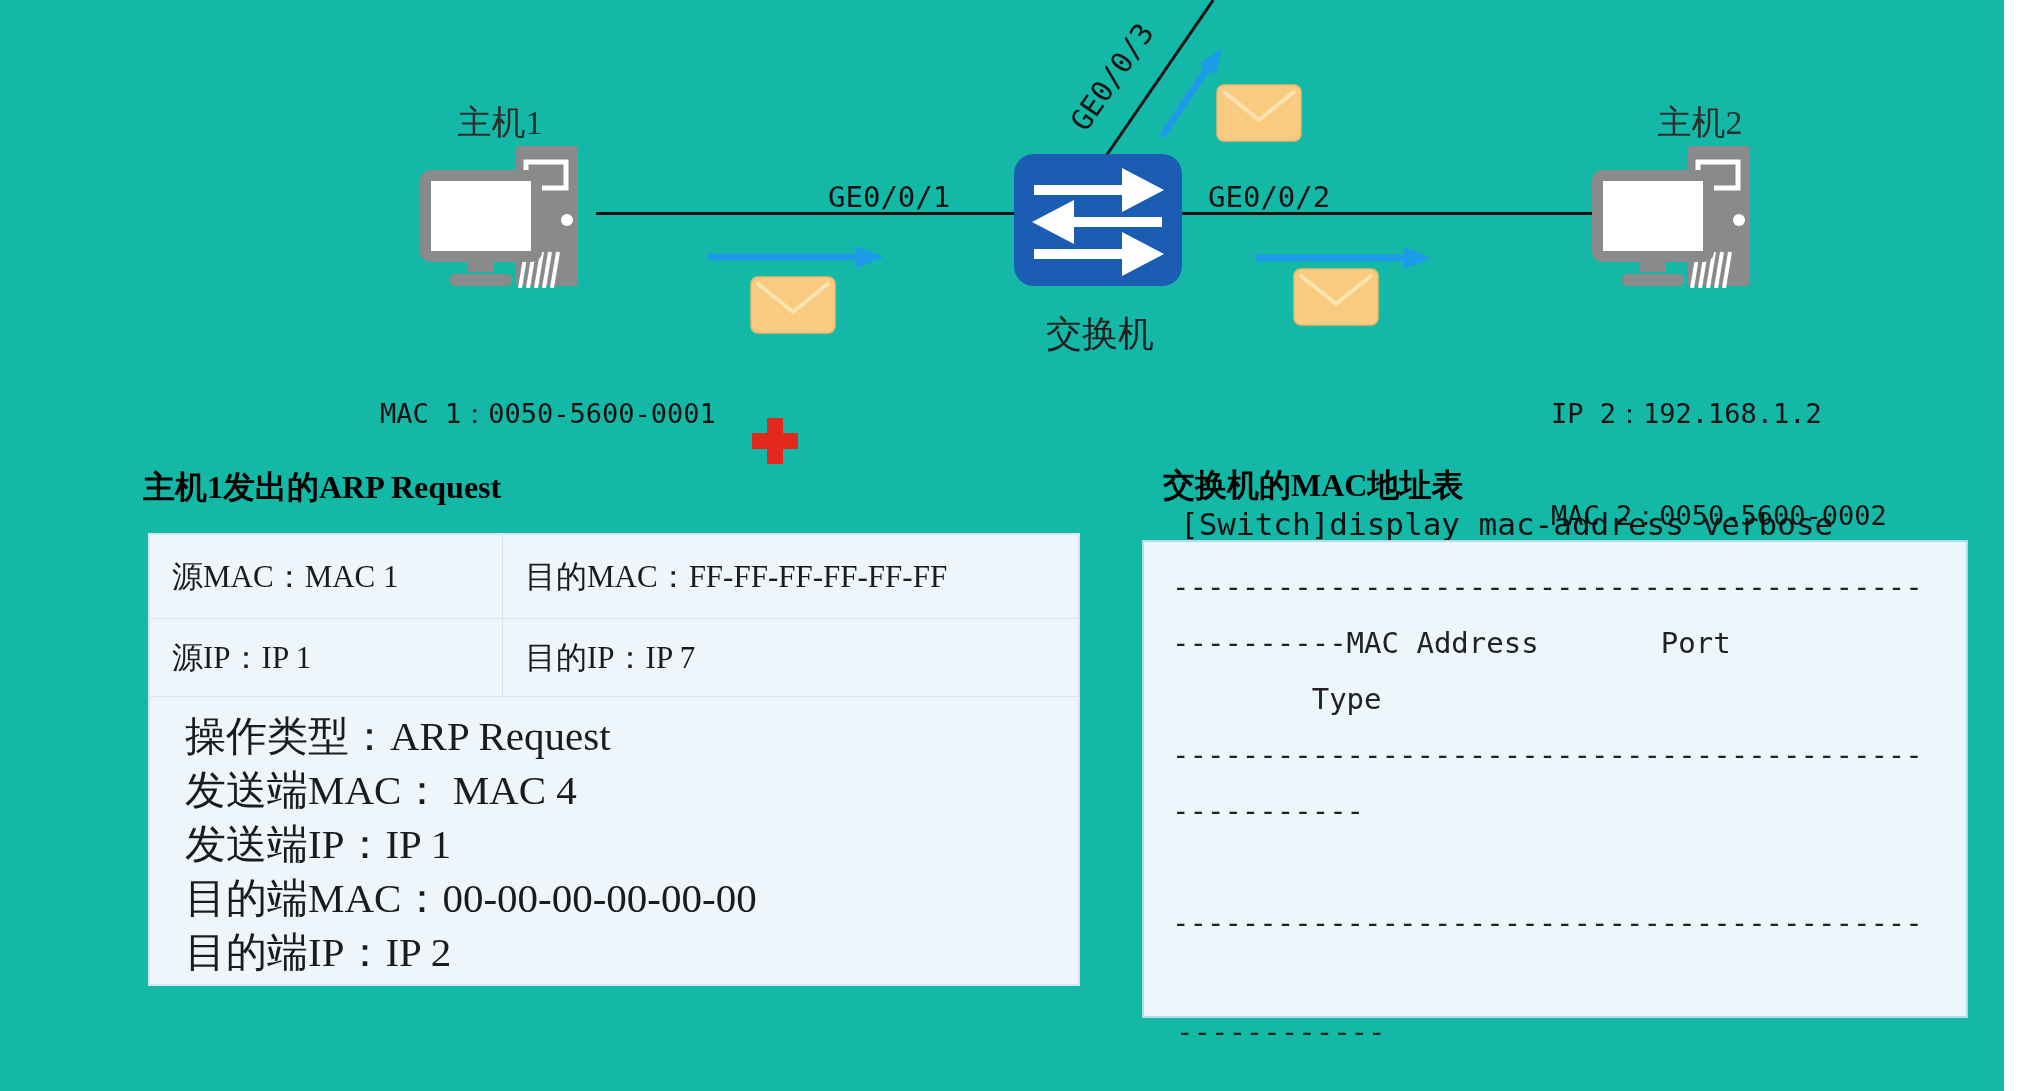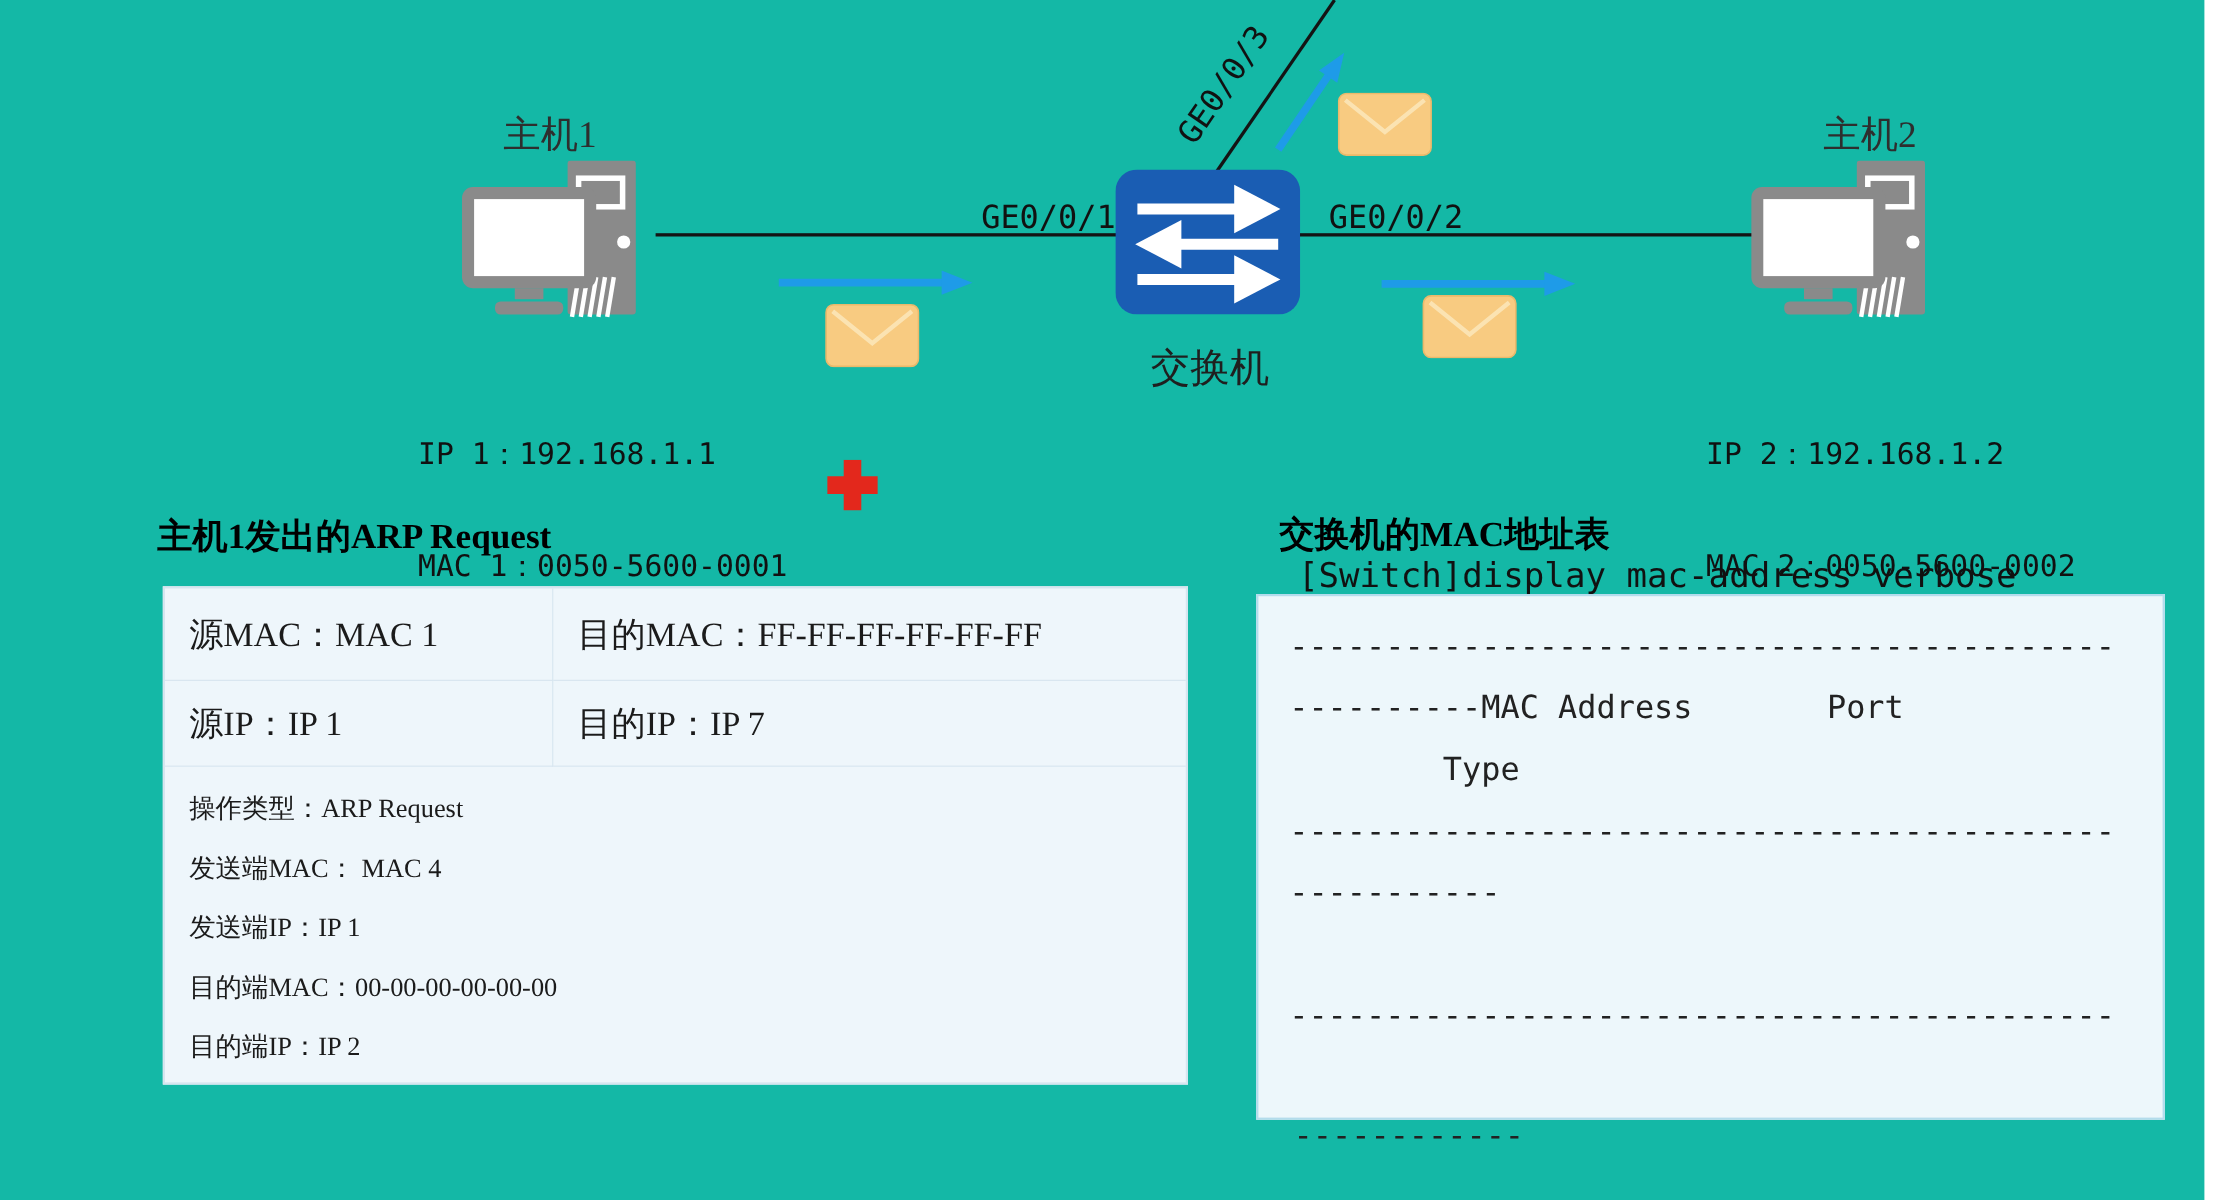--- a/index.html
+++ b/index.html
@@ -16,21 +16,21 @@
   .ip-block{font-size:27px;line-height:34px;color:#111;white-space:pre;}
   .switch-label{font-size:36px;color:#1f1f1f;}
 
   
   .panel-title{font-size:32px;font-weight:bold;color:#000;}
   .arp-table{background:var(--panel_fill);border:2px solid var(--panel_border);
              display:grid;grid-template-columns:353px 1fr;grid-template-rows:84px 78px 1fr;}
   .arp-cell{border-right:1px solid var(--panel_border);border-bottom:1px solid var(--panel_border);
             display:flex;align-items:center;padding-left:22px;font-size:31px;white-space:pre;}
   .arp-cell.last-col{border-right:none;}
-  .arp-detail{grid-column:1 / span 2;padding:12px 0 0 22px;font-size:24px;}
+  .arp-detail{grid-column:1 / span 2;padding:12px 0 0 35px;font-size:41px;}
   .arp-detail div{line-height:54px;white-space:pre;}
 
   
   .cmd-line{font-size:31px;color:#111;}
   .mac-box{background:var(--box_fill);border:2px solid var(--box_border);padding:17px 28px 0 28px;}
   .term-line{font-size:29px;line-height:56px;height:56px;white-space:pre;color:#222;}
   .below-dashes{font-size:29px;color:#222;white-space:pre;}
 </style>
 </head>
 <body>
@@ -54,21 +54,20 @@
           <line x1="124" y1="142" x2="130" y2="106"></line>
         <line x1="132" y1="142" x2="138" y2="106"></line>
       </g>
       <rect x="0" y="24" width="122" height="92" rx="10" style="fill:var(--device_gray)"></rect>
       <rect x="11" y="35" width="100" height="70" fill="#ffffff"></rect>
       <rect x="48" y="116" width="26" height="10" style="fill:var(--device_gray)"></rect>
       <rect x="30" y="128" width="62" height="12" rx="5" style="fill:var(--device_gray)"></rect>
     </svg>
   </div>
   <div class="abs ip-block mono" style="left:380px;top:329px;">
-    <div>IP 1：192.168.1.1</div>
     <div>MAC 1：0050-5600-0001</div>
   </div>
 
   <div class="abs dev-label" style="left:1625px;top:100px;width:150px;font-family:Liberation Serif, serif;">主机2</div>
   <div class="abs" style="left:1592px;top:146px;">
     <svg width="180" height="152" viewBox="0 0 180 152">
       <rect x="96" y="0" width="62" height="140" rx="3" style="fill:var(--device_gray)"></rect>
       <rect x="106" y="16" width="40" height="26" fill="none" stroke="#ffffff" stroke-width="5"></rect>
       <circle cx="147" cy="74" r="6" fill="#ffffff"></circle>
       <g stroke="#ffffff" stroke-width="4">
@@ -97,21 +96,21 @@
         <polygon points="108,14 150,36 108,58" stroke="none"></polygon>
         <line x1="148" y1="68" x2="56" y2="68" stroke-width="10"></line>
         <polygon points="60,46 18,68 60,90" stroke="none"></polygon>
         <line x1="20" y1="100" x2="112" y2="100" stroke-width="10"></line>
         <polygon points="108,78 150,100 108,122" stroke="none"></polygon>
       </g>
     </svg>
   </div>
   <div class="abs switch-label" style="left:1035px;top:310px;width:130px;text-align:center;">交换机</div>
 
-  <div class="abs port-label mono" style="left:892px;top:180px;">GE0/0/1</div>
+  <div class="abs port-label mono" style="left:828px;top:180px;">GE0/0/1</div>
   <div class="abs port-label mono" style="left:1208px;top:180px;">GE0/0/2</div>
   <div class="abs port-label mono" style="left:1042px;top:60px;width:140px;text-align:center;transform:rotate(-55.5deg);">GE0/0/3</div>
 
   <div class="abs" style="left:706px;top:244px;">
     <svg width="180" height="26" viewBox="0 0 180 26">
       <line x1="2" y1="13" x2="152" y2="13" style="stroke:var(--arrow_blue)" stroke-width="7"></line>
       <polygon points="150,2 178,13 150,24" style="fill:var(--arrow_blue)"></polygon>
     </svg>
   </div>
   <div class="abs" style="left:1254px;top:245px;">

